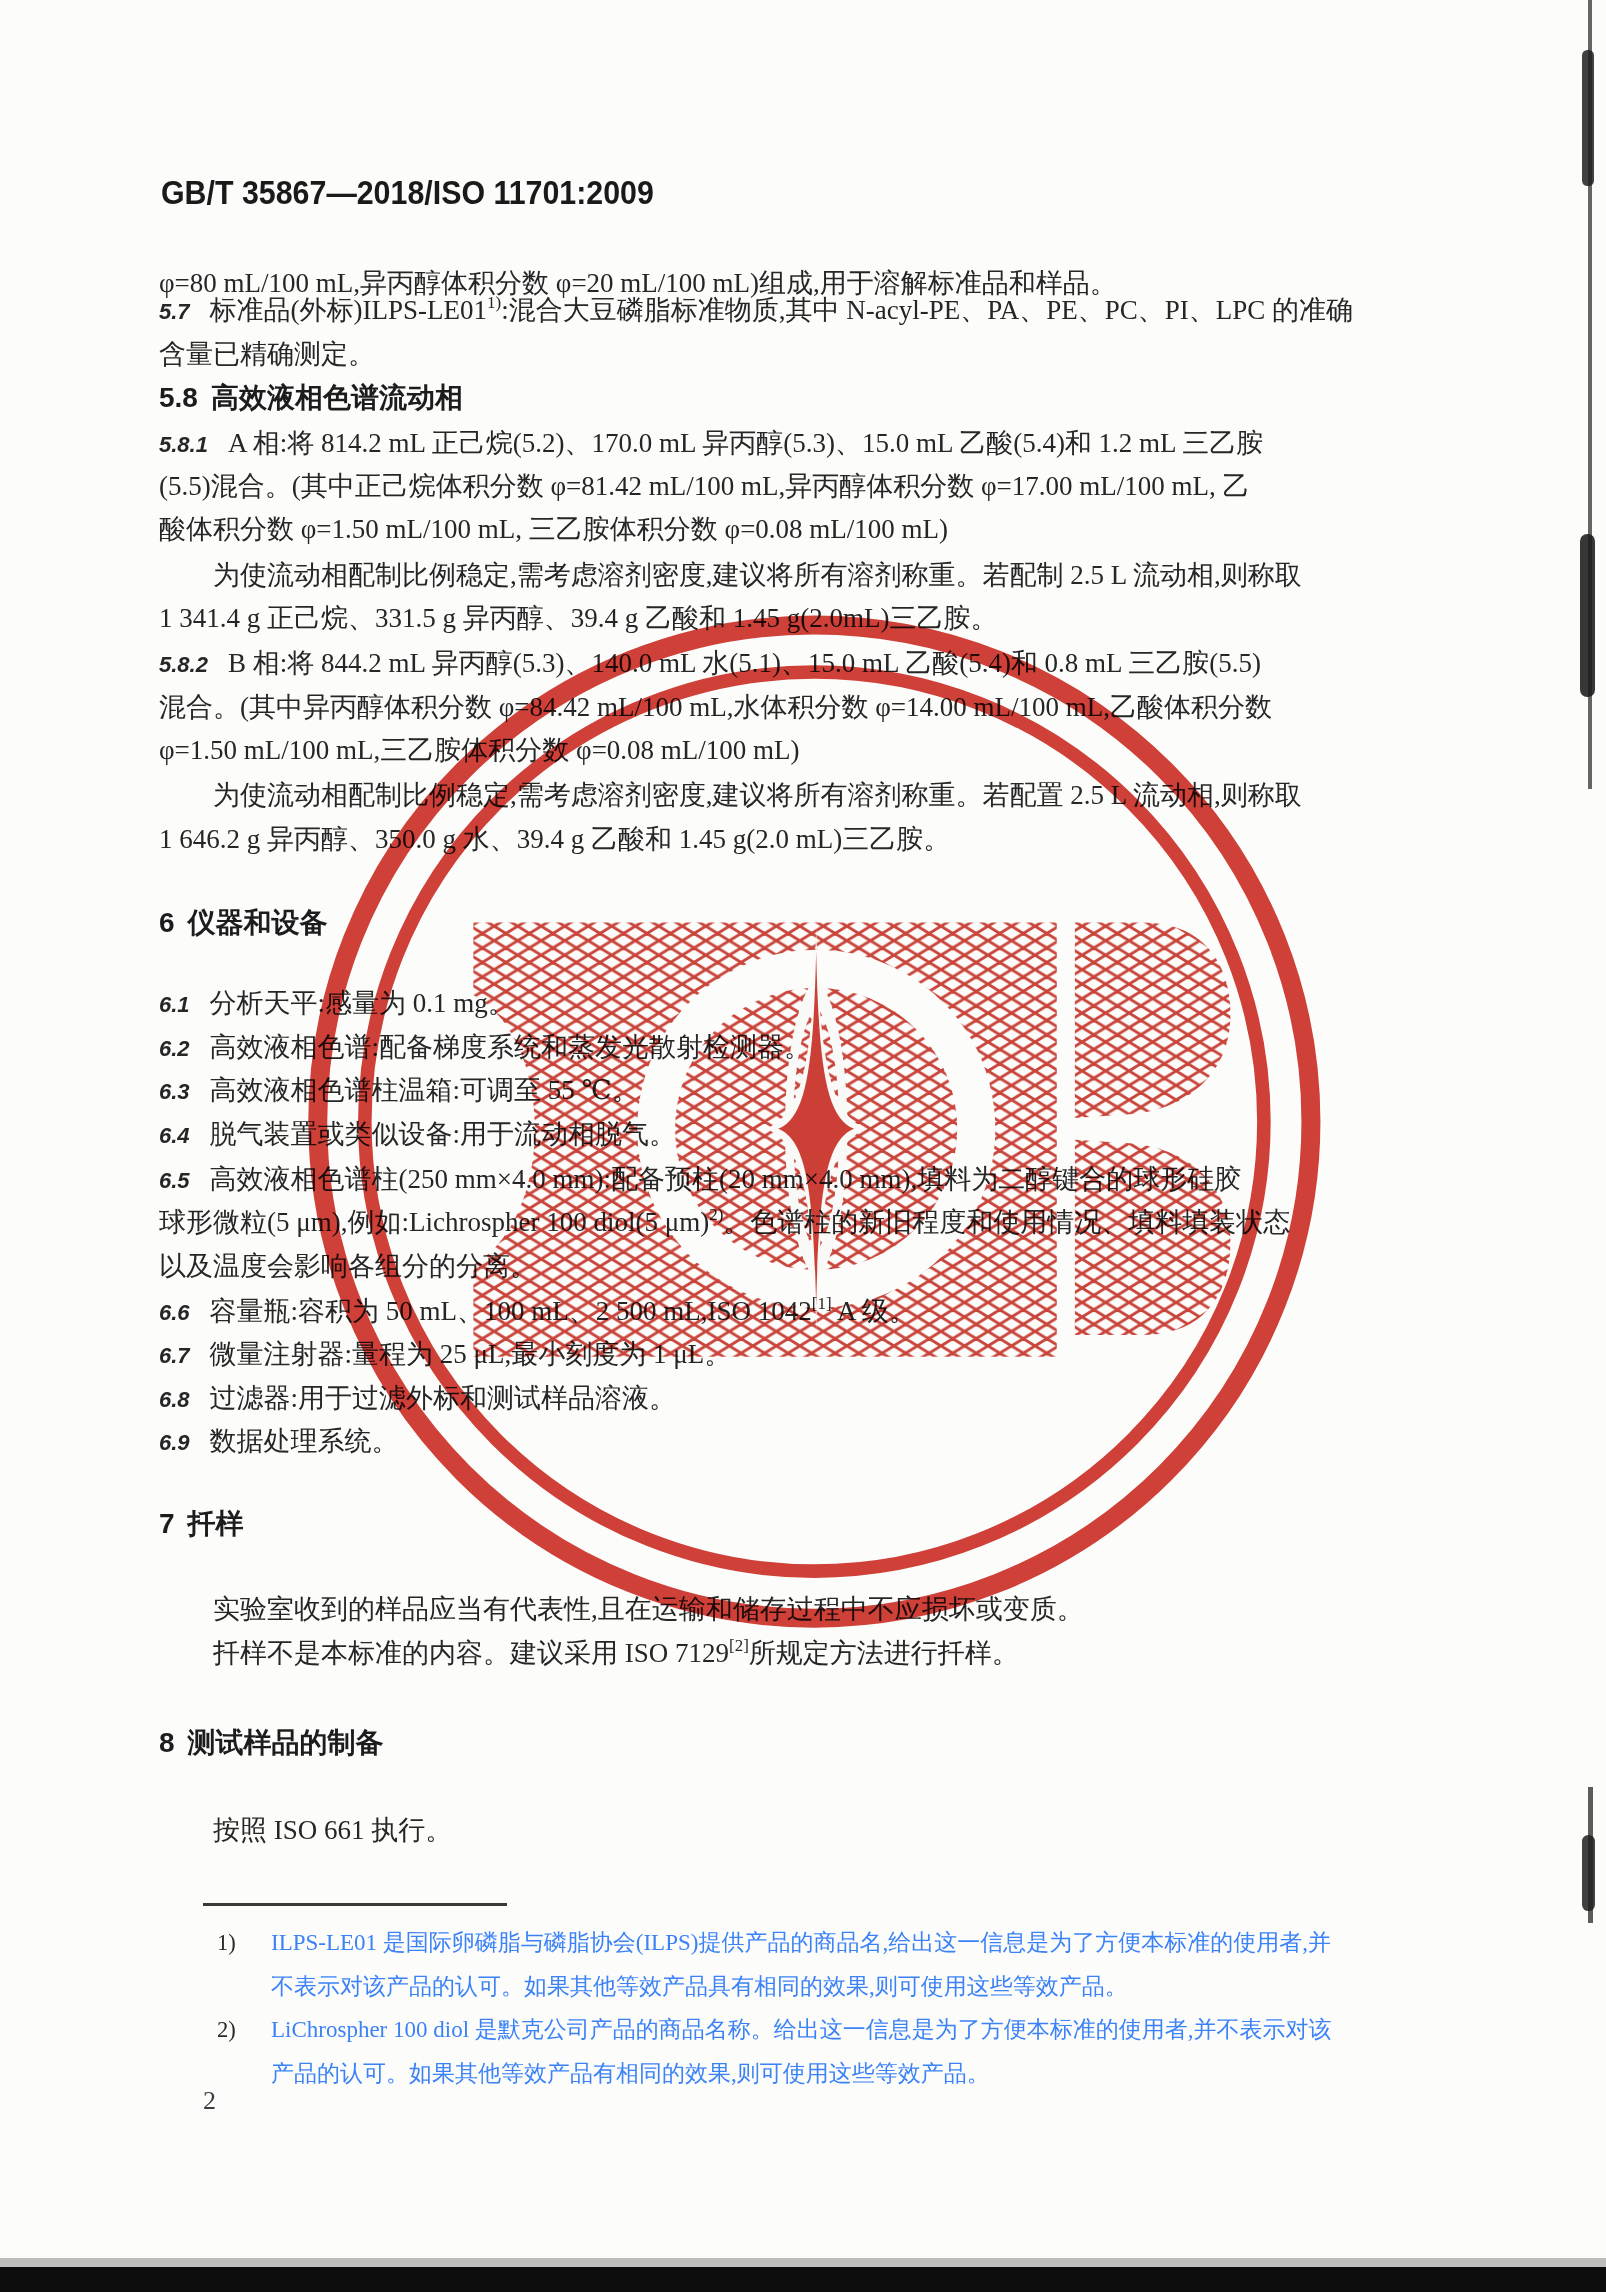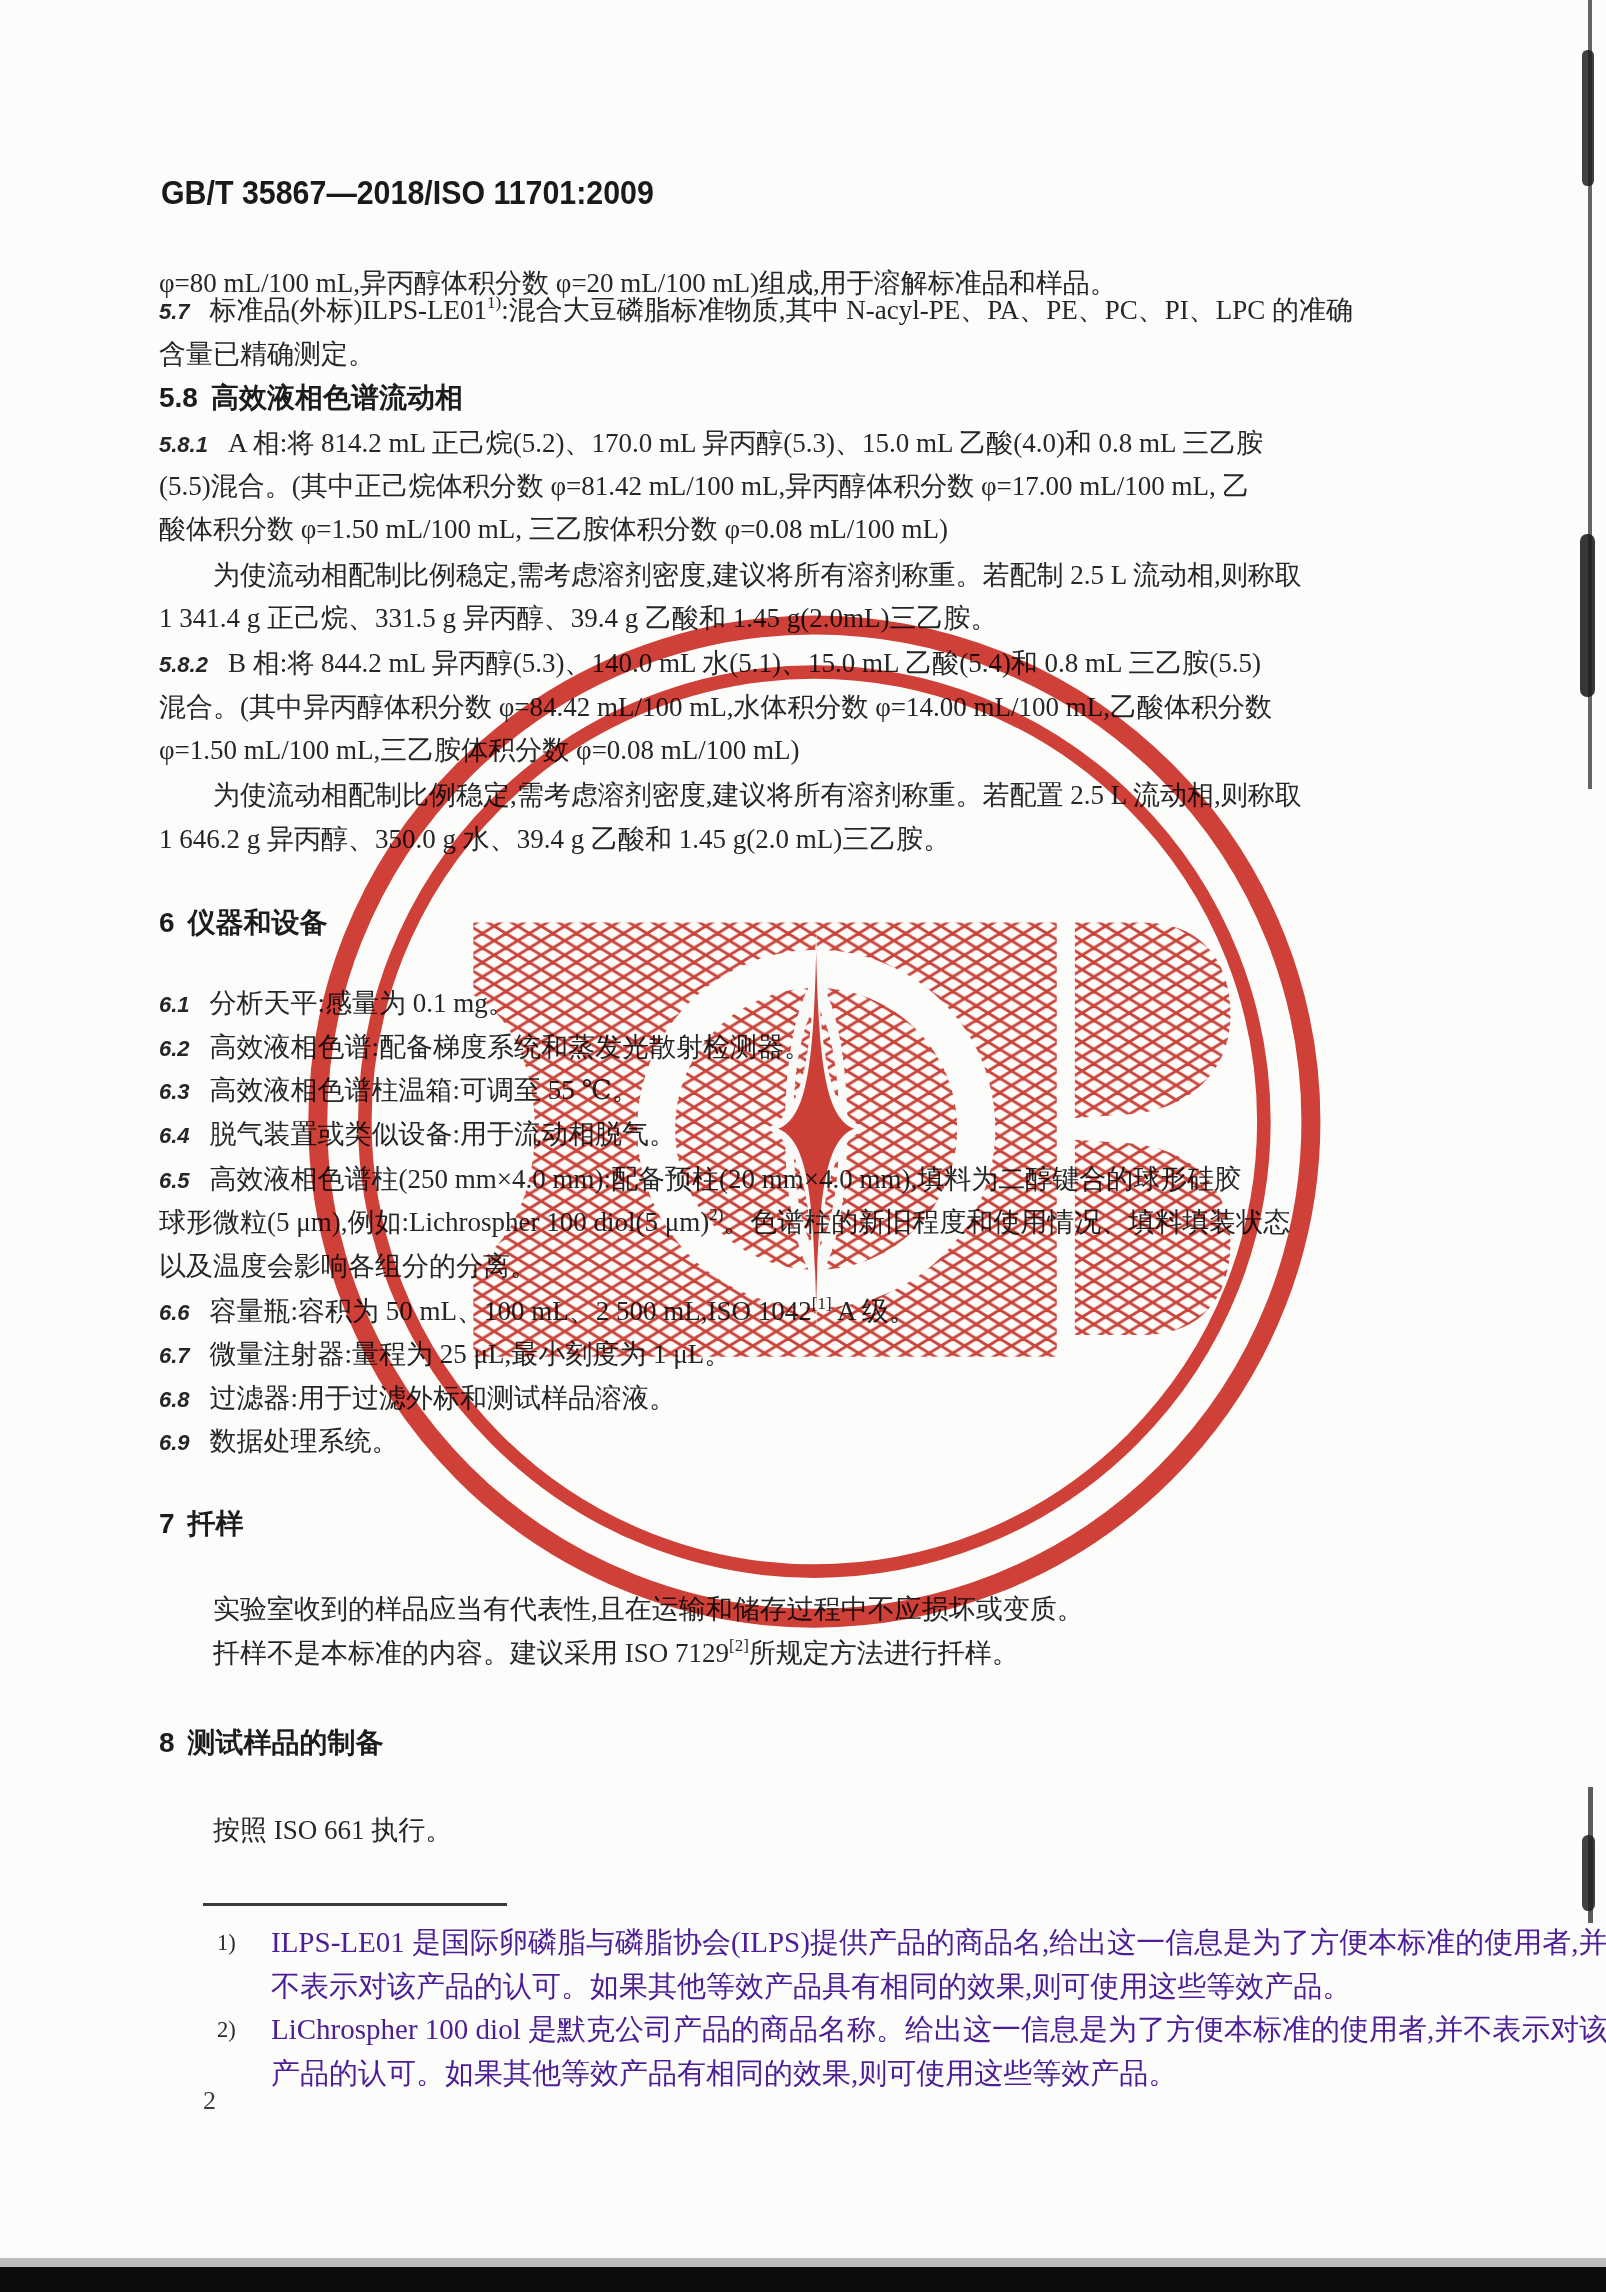--- a/index.html
+++ b/index.html
@@ -4,21 +4,21 @@
 <style>
   html,body{margin:0;padding:0;background:#e8e8e8;}
   #page{
     position:relative;width:1607px;height:2292px;background:#fcfcfb;
     overflow:hidden;
     font-family:"Liberation Serif","DejaVu Serif",serif;
     color:#222;
   }
   .line{position:absolute;white-space:nowrap;font-size:27px;line-height:43px;height:43px;left:159px;color:#262626;}
   .indent{left:213px;}
-  .fnote{font-size:29px;left:271px;color:#4c1d95;}
+  .fnote{font-size:23px;left:271px;color:#3b82f6;}
   .num{font-weight:bold;margin-right:20px;font-family:"Liberation Sans","DejaVu Sans",sans-serif;font-size:22px;font-style:italic;}
   .h2{font-weight:bold;font-size:28px;color:#1c1c1c;}
   .h2 .hnum{margin-right:13px;font-family:"Liberation Sans","DejaVu Sans",sans-serif;}
   .sup{font-size:17px;position:relative;top:-11px;}
   #doc-header{
     position:absolute;left:161px;top:174px;font-weight:bold;font-size:33px;
     font-family:"Liberation Sans","DejaVu Sans",sans-serif;letter-spacing:0px;
     transform:scaleX(.92);transform-origin:left center;color:#1a1a1a;white-space:nowrap;
   }
   #fn-separator{position:absolute;left:203px;top:1903px;width:304px;height:2.7px;background:#3a3a3a;}
@@ -43,21 +43,21 @@
 
   <div id="doc-header">GB/T 35867—2018/ISO 11701:2009</div>
 
   <div class="line" style="top:262px">φ=80 mL/100 mL,异丙醇体积分数 φ=20 mL/100 mL)组成,用于溶解标准品和样品。</div>
 
   <div class="line" style="top:289px"><span class="num">5.7</span><span>标准品(外标)ILPS-LE01</span><span class="sup">1)</span><span>:混合大豆磷脂标准物质,其中 N-acyl-PE、PA、PE、PC、PI、LPC 的准确</span></div>
   <div class="line" style="top:333px">含量已精确测定。</div>
 
   <div class="line h2" style="top:376px"><span class="hnum">5.8</span><span>高效液相色谱流动相</span></div>
 
-  <div class="line" style="top:422px"><span class="num">5.8.1</span><span>A 相:将 814.2 mL 正己烷(5.2)、170.0 mL 异丙醇(5.3)、15.0 mL 乙酸(4.0)和 0.8 mL 三乙胺</span></div>
+  <div class="line" style="top:422px"><span class="num">5.8.1</span><span>A 相:将 814.2 mL 正己烷(5.2)、170.0 mL 异丙醇(5.3)、15.0 mL 乙酸(5.4)和 1.2 mL 三乙胺</span></div>
   <div class="line" style="top:465px">(5.5)混合。(其中正己烷体积分数 φ=81.42 mL/100 mL,异丙醇体积分数 φ=17.00 mL/100 mL, 乙</div>
   <div class="line" style="top:508px">酸体积分数 φ=1.50 mL/100 mL, 三乙胺体积分数 φ=0.08 mL/100 mL)</div>
   <div class="line indent" style="top:554px">为使流动相配制比例稳定,需考虑溶剂密度,建议将所有溶剂称重。若配制 2.5 L 流动相,则称取</div>
   <div class="line" style="top:597px">1 341.4 g 正己烷、331.5 g 异丙醇、39.4 g 乙酸和 1.45 g(2.0mL)三乙胺。</div>
 
   <div class="line" style="top:642px"><span class="num">5.8.2</span><span>B 相:将 844.2  mL 异丙醇(5.3)、140.0 mL 水(5.1)、15.0 mL 乙酸(5.4)和 0.8 mL 三乙胺(5.5)</span></div>
   <div class="line" style="top:686px">混合。(其中异丙醇体积分数 φ=84.42 mL/100 mL,水体积分数 φ=14.00 mL/100 mL,乙酸体积分数</div>
   <div class="line" style="top:729px">φ=1.50 mL/100 mL,三乙胺体积分数 φ=0.08 mL/100 mL)</div>
   <div class="line indent" style="top:774px">为使流动相配制比例稳定,需考虑溶剂密度,建议将所有溶剂称重。若配置 2.5 L 流动相,则称取</div>
   <div class="line" style="top:818px">1 646.2 g 异丙醇、350.0 g 水、39.4 g 乙酸和 1.45 g(2.0 mL)三乙胺。</div>

